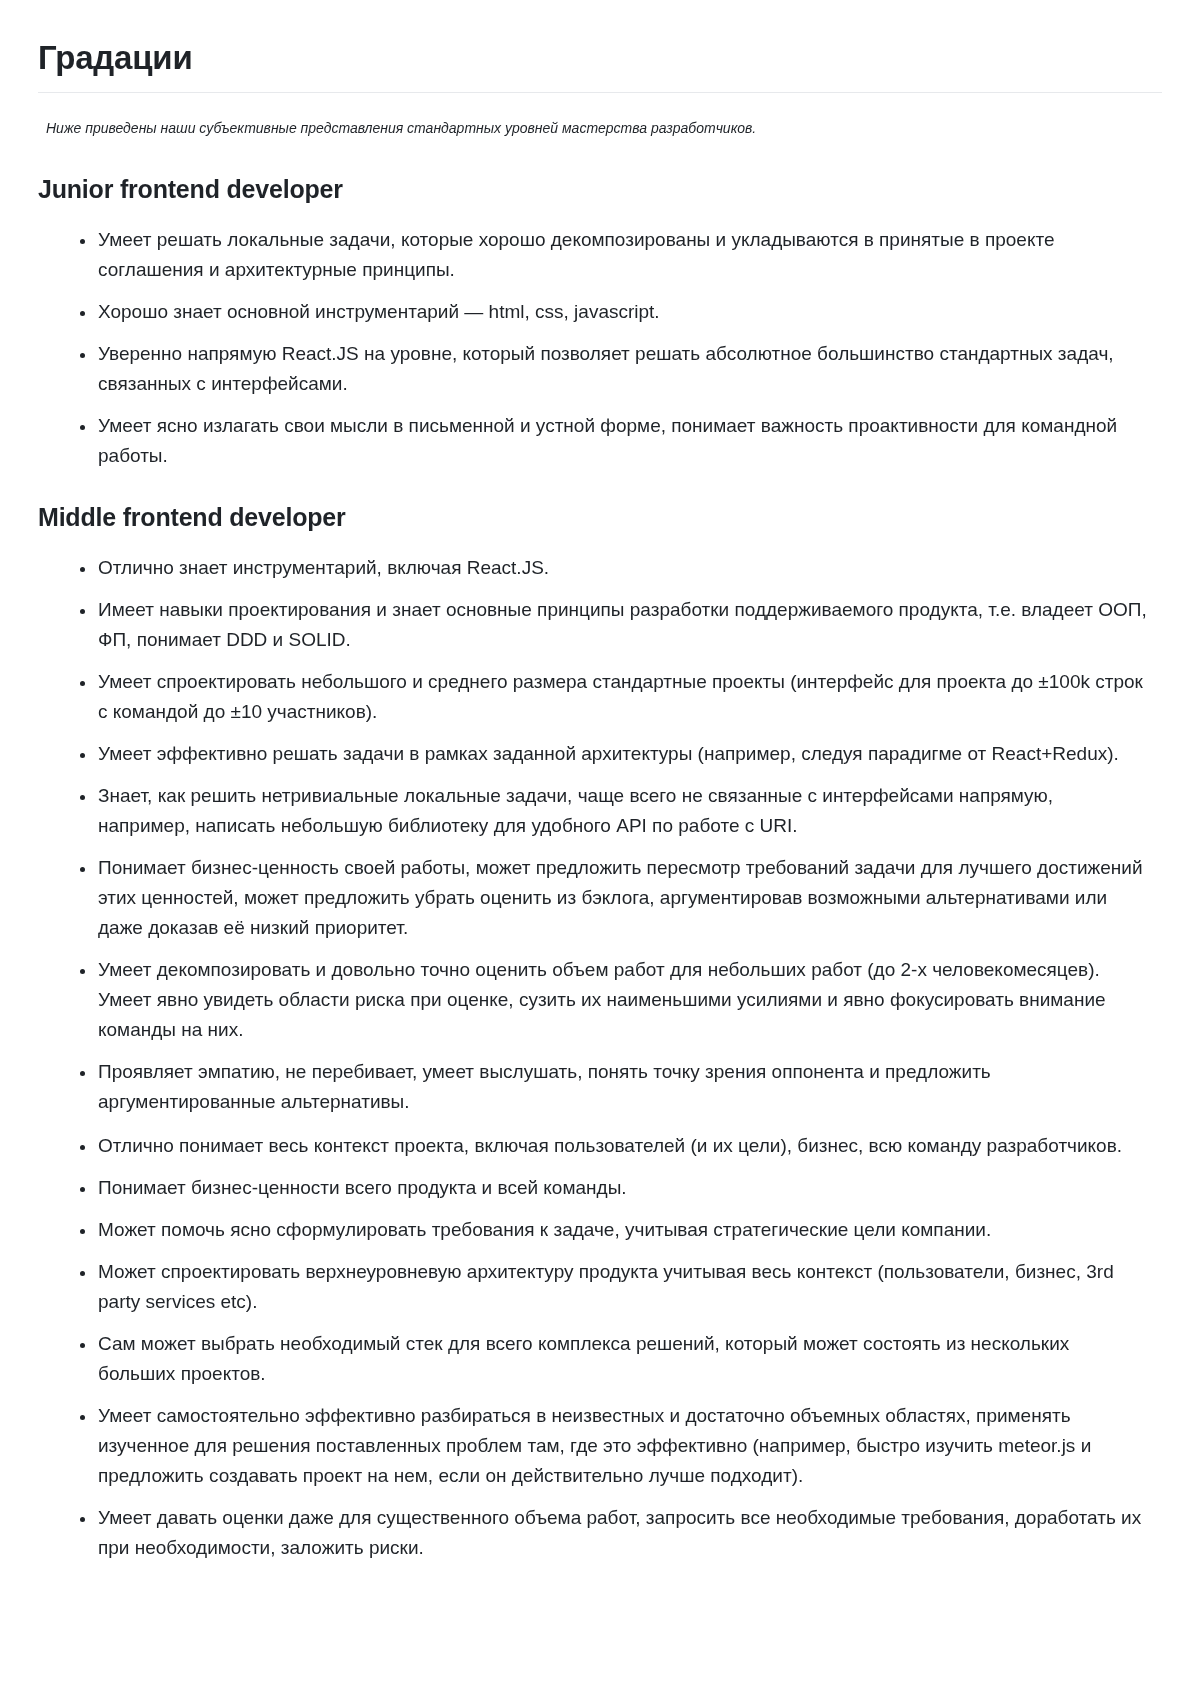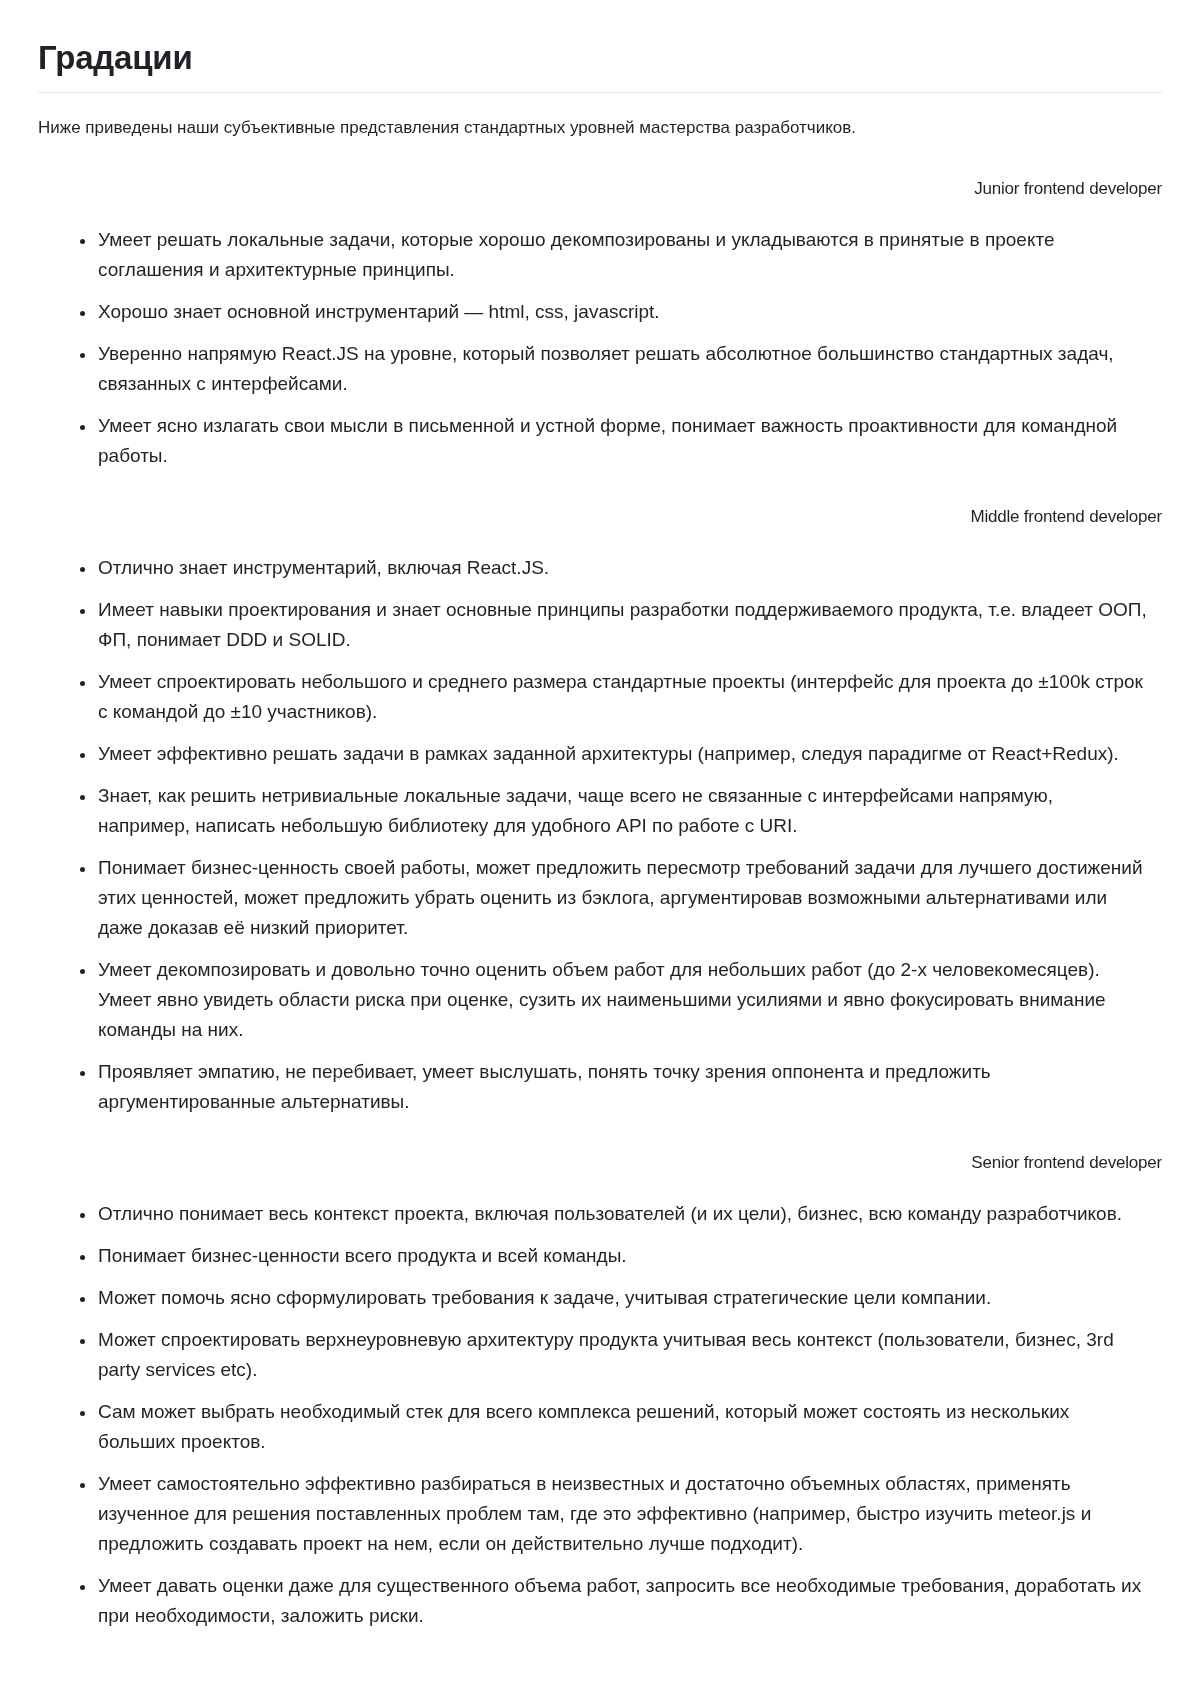--- a/index.html
+++ b/index.html
@@ -22,31 +22,31 @@
     font-weight: 700;
     margin: 4px 0 14px 0;
     letter-spacing: -0.2px;
   }
   hr.title-divider {
     border: none;
     border-top: 1px solid #e7e9ec;
     margin: 0 0 20px 0;
   }
   p.intro {
-    font-size: 17px;
+    font-size: 14px;
     line-height: 30px;
-    margin: 0 0 8px 0;
+    margin: 0 0 8px 8px;
+    font-style: italic;
   }
   h2.section-heading {
-    font-size: 17px;
+    font-size: 25px;
     line-height: 32px;
-    font-weight: 400;
+    font-weight: 700;
     margin: 30px 0 20px 0;
     letter-spacing: -0.2px;
-    text-align: right;
   }
   ul.skill-list {
     margin: 14px;
     padding: 0 0 0 44px;
     list-style: disc outside;
   }
   ul.skill-list li {
     font-size: 19px;
     line-height: 30px;
     margin: 0 0 12px 0;
@@ -85,21 +85,20 @@
       <li>Умеет спроектировать небольшого и среднего размера стандартные проекты (интерфейс для проекта до ±100k строк с командой до ±10 участников).</li>
       <li>Умеет эффективно решать задачи в рамках заданной архитектуры (например, следуя парадигме от React+Redux).</li>
       <li>Знает, как решить нетривиальные локальные задачи, чаще всего не связанные с интерфейсами напрямую, например, написать небольшую библиотеку для удобного API по работе с URI.</li>
       <li>Понимает бизнес-ценность своей работы, может предложить пересмотр требований задачи для лучшего достижений этих ценностей, может предложить убрать оценить из бэклога, аргументировав возможными альтернативами или даже доказав её низкий приоритет.</li>
       <li>Умеет декомпозировать и довольно точно оценить объем работ для небольших работ (до 2-х человекомесяцев). Умеет явно увидеть области риска при оценке, сузить их наименьшими усилиями и явно фокусировать внимание команды на них.</li>
       <li>Проявляет эмпатию, не перебивает, умеет выслушать, понять точку зрения оппонента и предложить аргументированные альтернативы.</li>
     </ul>
   </section>
 
   <section>
-    <h2 class="section-heading">Senior frontend developer</h2>
     <ul class="skill-list">
       <li>Отлично понимает весь контекст проекта, включая пользователей (и их цели), бизнес, всю команду разработчиков.</li>
       <li>Понимает бизнес-ценности всего продукта и всей команды.</li>
       <li>Может помочь ясно сформулировать требования к задаче, учитывая стратегические цели компании.</li>
       <li>Может спроектировать верхнеуровневую архитектуру продукта учитывая весь контекст (пользователи, бизнес, 3rd party services etc).</li>
       <li>Сам может выбрать необходимый стек для всего комплекса решений, который может состоять из нескольких больших проектов.</li>
       <li>Умеет самостоятельно эффективно разбираться в неизвестных и достаточно объемных областях, применять изученное для решения поставленных проблем там, где это эффективно (например, быстро изучить meteor.js и предложить создавать проект на нем, если он действительно лучше подходит).</li>
       <li>Умеет давать оценки даже для существенного объема работ, запросить все необходимые требования, доработать их при необходимости, заложить риски.</li>
     </ul>
   </section>

